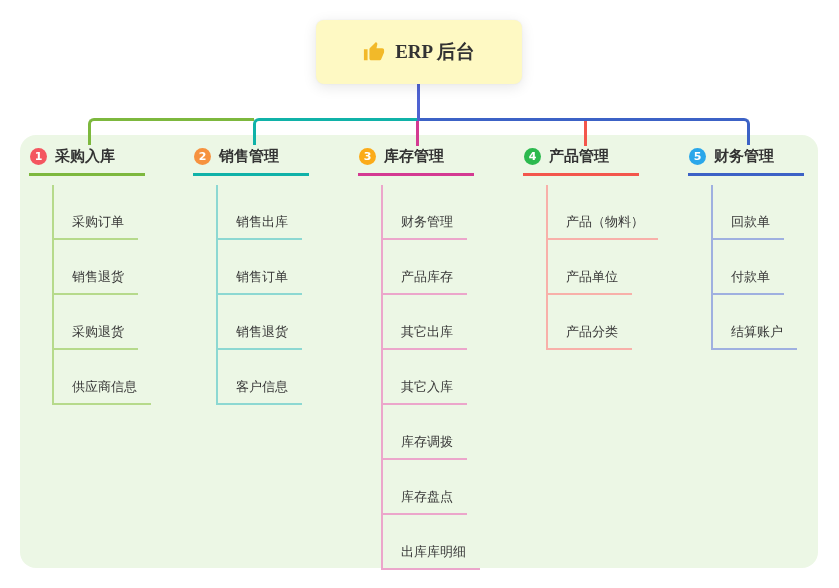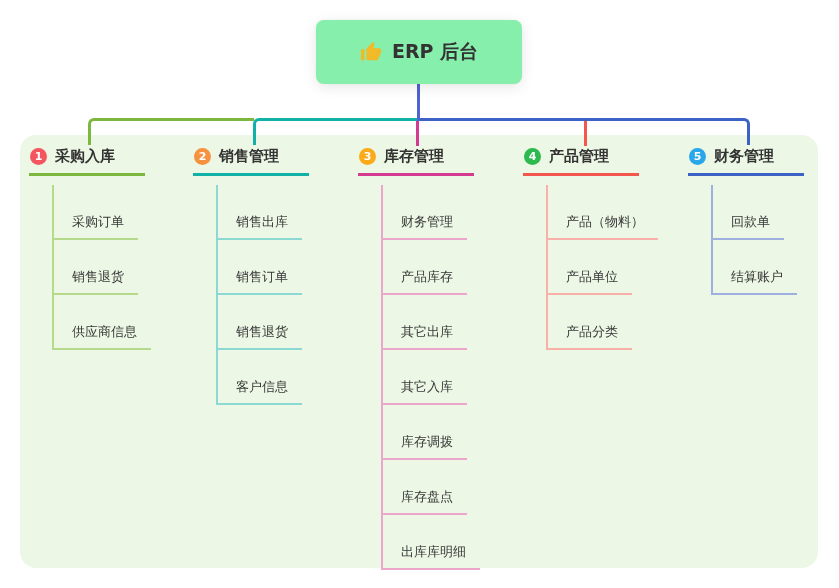--- a/index.html
+++ b/index.html
@@ -7,24 +7,24 @@
     position:relative; width:839px; height:588px; background:#ffffff;
     font-family:"DejaVu Sans","Liberation Sans",sans-serif; overflow:hidden;
   }
   .panel {
     position:absolute; left:20px; top:135px; width:798px; height:433px;
     border-radius:16px;
   }
   
   .root-box {
     position:absolute; left:316px; top:20px; width:206px; height:64px;
-    background:#86efac; border-radius:8px;
+    background:#fef9c3; border-radius:8px;
     box-shadow:0 3px 14px rgba(0,0,0,.10), 0 0 2px rgba(0,0,0,.06);
     display:flex; align-items:center; justify-content:center; gap:10px;
-    font-size:19px; font-weight:600; color:#333333; z-index:3;
+    font-size:19px; font-weight:600; color:#333333; z-index:3;font-family:Liberation Serif, serif;
   }
   .root-box svg { display:block; }
   .root-stem { position:absolute; left:417px; top:84px; width:3px; height:37px; z-index:2; }
   
   .rail { position:absolute; box-sizing:border-box; z-index:1; }
   .rail.green { left:88px;  top:118px; width:166px; height:27px; border-top:3px solid; border-left:3px solid;  border-top-left-radius:6px; }
   .rail.teal  { left:253px; top:118px; width:165px; height:27px; border-top:3px solid; border-left:3px solid;  border-top-left-radius:6px; }
   .rail.blue  { left:418px; top:118px; width:332px; height:27px; border-top:3px solid; border-right:3px solid; border-top-right-radius:6px; }
   .drop { position:absolute; width:3px; z-index:0; }
   .drop.magenta { left:416px; top:120px; height:26px; }
@@ -83,20 +83,23 @@
     <div class="branch-head">
       <span class="badge">1</span>
       <span>采购入库</span>
     </div>
     <ul class="children">
       <li>
           <span class="child-node">采购订单</span>
         </li>
       <li>
           <span class="child-node">销售退货</span>
+        </li>
+      <li>
+          <span class="child-node">采购退货</span>
         </li>
       <li>
           <span class="child-node">供应商信息</span>
         </li>
     </ul>
   </div>
 
   <div class="branch b2" style="--line: #10b2a8; --lite: #8cd8d2; --badge: #f6923f;">
     <div class="branch-head">
       <span class="badge">2</span>
@@ -169,18 +172,21 @@
   <div class="branch b5" style="--line: #3c62c6; --lite: #9fb0e0; --badge: #2aa7ea;">
     <div class="branch-head">
       <span class="badge">5</span>
       <span>财务管理</span>
     </div>
     <ul class="children">
       <li>
           <span class="child-node">回款单</span>
         </li>
       <li>
+          <span class="child-node">付款单</span>
+        </li>
+      <li>
           <span class="child-node">结算账户</span>
         </li>
     </ul>
   </div>
 
 </div>
 
 </body></html>

